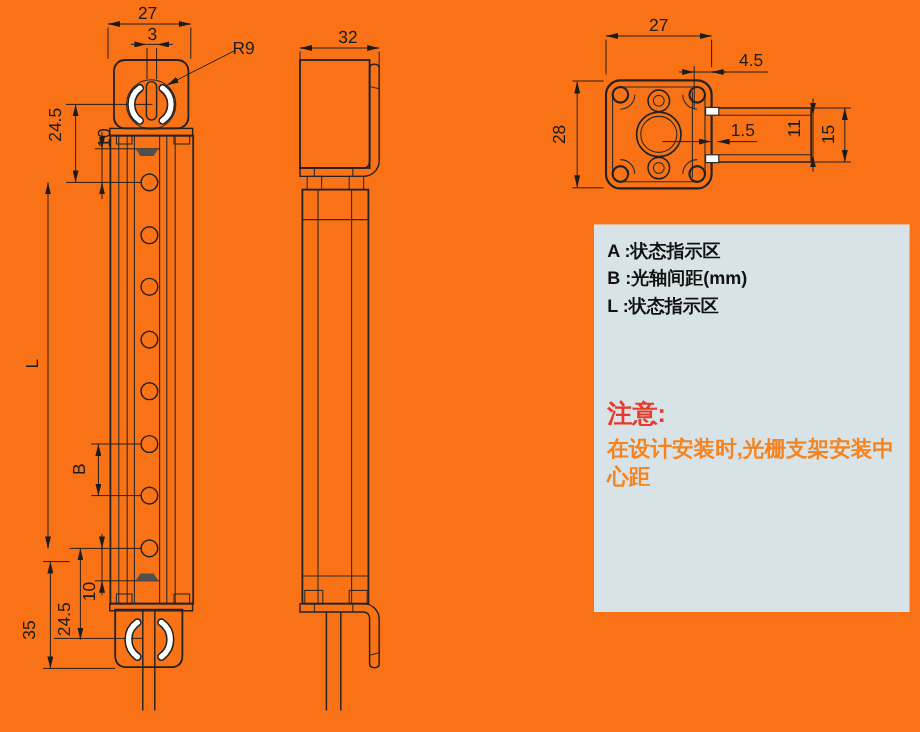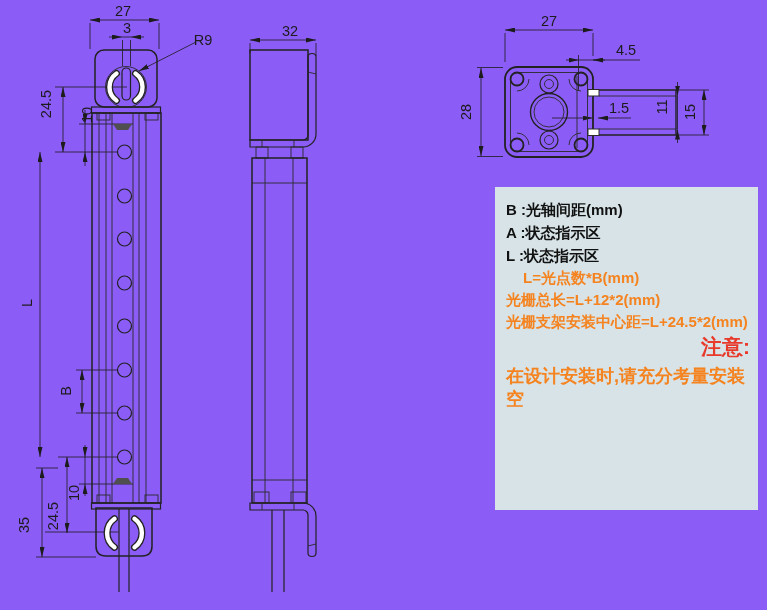--- a/index.html
+++ b/index.html
@@ -1,33 +1,33 @@
 <!DOCTYPE html>
 <html><head>
 <meta charset="utf-8">
 <style>
   html,body{margin:0;padding:0;background:#ffffff;}
-  .stage{position:relative;width:767px;height:610px;background:#8b5cf6;overflow:hidden;
+  .stage{position:relative;width:767px;height:610px;background:#f97316;overflow:hidden;
          font-family:"Liberation Sans",sans-serif;}
   svg{position:absolute;left:0;top:0;}
   svg text{font-family:"Liberation Sans",sans-serif;font-size:14.5px;fill:#1c1c1c;}
   .ln{stroke:#222;stroke-width:1.5;fill:none;}
   .ln-thin{stroke:#2a2a2a;stroke-width:0.9;fill:none;}
   .ln-med{stroke:#222;stroke-width:1.2;fill:none;}
   .dim{stroke:#1c1c1c;stroke-width:0.8;fill:none;}
   .slotB{stroke:#222;stroke-width:7;fill:none;stroke-linecap:round;}
   .slotW{stroke:#fff;stroke-width:4.4;fill:none;stroke-linecap:round;}
   .notch{fill:#4f4f4f;stroke:none;}
   
   .panel{position:absolute;left:495px;top:187px;width:263px;height:323px;
          background:#d7e3e7;box-sizing:border-box;padding:11px 8px 0 11px;}
   .panel .defs div{font-size:15px;font-weight:bold;color:#111;line-height:23px;}
   .panel .formulas div{font-size:15px;font-weight:bold;color:#f5831f;line-height:22px;}
   .panel .formulas div:first-child{margin-left:17px;}
-  .notice-title{font-size:21px;font-weight:bold;color:#e8392b;text-align:right;}
+  .notice-title{margin-top:64px;font-size:21px;font-weight:bold;color:#e8392b;}
   .notice-text div{font-size:18px;font-weight:bold;color:#f5831f;line-height:23px;}
   .notice-text{margin-top:4px;}
 </style>
 </head>
 <body>
 
 <div class="stage">
 <svg width="767" height="610" viewBox="0 0 767 610">
   <defs>
     <marker id="arr" markerUnits="userSpaceOnUse" markerWidth="10" markerHeight="5" viewBox="0 0 10 5" refX="10" refY="2.5" orient="auto-start-reverse">
@@ -231,27 +231,22 @@
     <text x="626" y="55" text-anchor="middle">4.5</text>
     <text x="471" y="112" text-anchor="middle" transform="rotate(-90 471 112)">28</text>
     <text x="619" y="113" text-anchor="middle">1.5</text>
     <text x="667" y="107" text-anchor="middle" transform="rotate(-90 667 107)">11</text>
     <text x="695" y="112" text-anchor="middle" transform="rotate(-90 695 112)">15</text>
   </g>
 </svg>
 
   <div class="panel">
     <div class="defs">
+      <div>A :状态指示区</div>
       <div>B :光轴间距(mm)</div>
-      <div>A :状态指示区</div>
       <div>L :状态指示区</div>
-    </div>
-    <div class="formulas">
-      <div>L=光点数*B(mm)</div>
-      <div>光栅总长=L+12*2(mm)</div>
-      <div>光栅支架安装中心距=L+24.5*2(mm)</div>
     </div>
     <div class="notice-title">注意:</div>
     <div class="notice-text">
-      <div>在设计安装时,请充分考量安装空</div>
+      <div>在设计安装时,光栅支架安装中心距</div>
     </div>
   </div>
 </div>
 
 </body></html>

